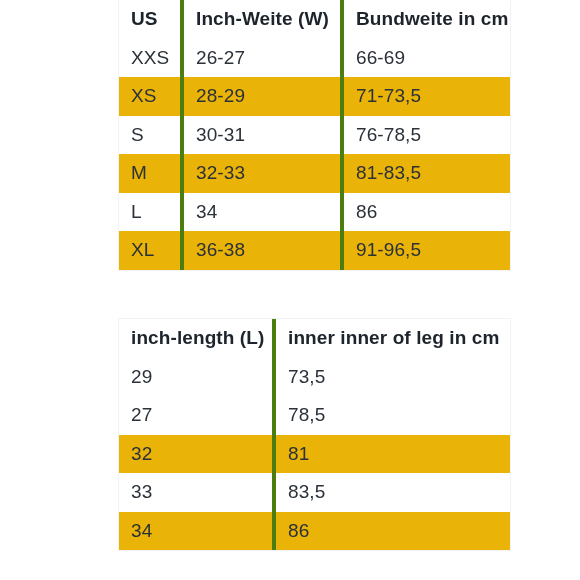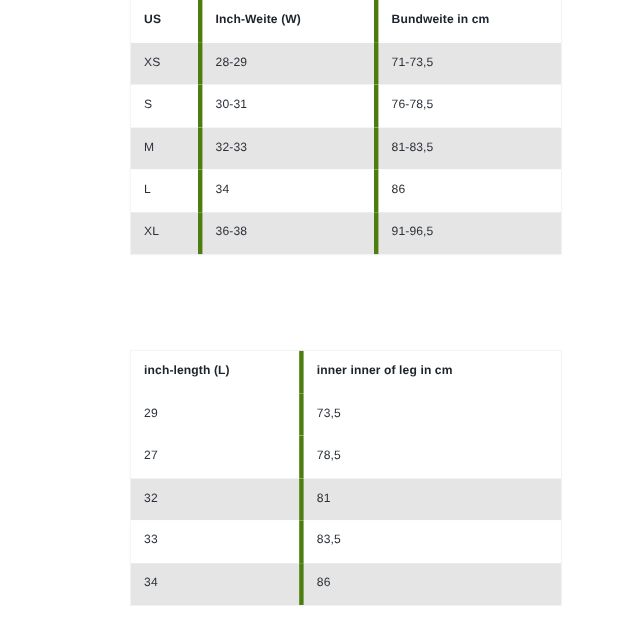--- a/index.html
+++ b/index.html
@@ -36,40 +36,40 @@
     border-collapse: separate;
     border-spacing: 0;
     table-layout: fixed;
     background: #ffffff;
     border: 1px solid #f1f3f5;
   }
   table.sizetable td,
   table.sizetable th {
     text-align: left;
     vertical-align: middle;
-    font-size: 11px;
+    font-size: 19px;
     line-height: 1.25;
     padding: 0 0 0 12px;
     height: 38.5px;
     border: none;
     box-sizing: border-box;
     color: #2b3139;
     font-weight: 400;
     letter-spacing: 0.1px;
     overflow: hidden;
     white-space: nowrap;
   }
   table.sizetable th {
     font-weight: 700;
     color: #1d242c;
   }
   
   table.sizetable tr.shaded td,
   table.sizetable tr.shaded th {
-    background: #e5e5e5;
+    background: #eab308;
   }
   table.sizetable tr.plain td,
   table.sizetable tr.plain th {
     background: #ffffff;
   }
   
   table.sizetable td + td,
   table.sizetable th + th {
     border-left: 4px solid #4d7c0f;
   }
@@ -95,20 +95,25 @@
           <col class="c2">
       </colgroup>
       <thead>
         <tr class="plain">
           <th>US</th>
           <th>Inch-Weite (W)</th>
           <th>Bundweite in cm</th>
         </tr>
       </thead>
       <tbody>
+        <tr class="plain">
+          <td>XXS</td>
+          <td>26-27</td>
+          <td>66-69</td>
+        </tr>
         <tr class="shaded">
           <td>XS</td>
           <td>28-29</td>
           <td>71-73,5</td>
         </tr>
         <tr class="plain">
           <td>S</td>
           <td>30-31</td>
           <td>76-78,5</td>
         </tr>

